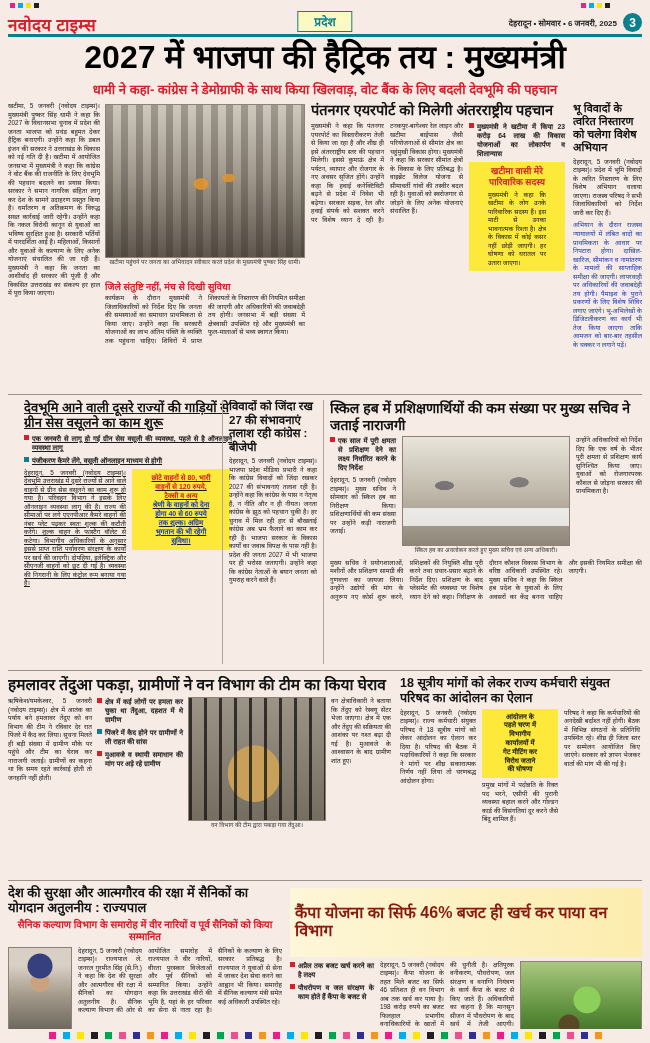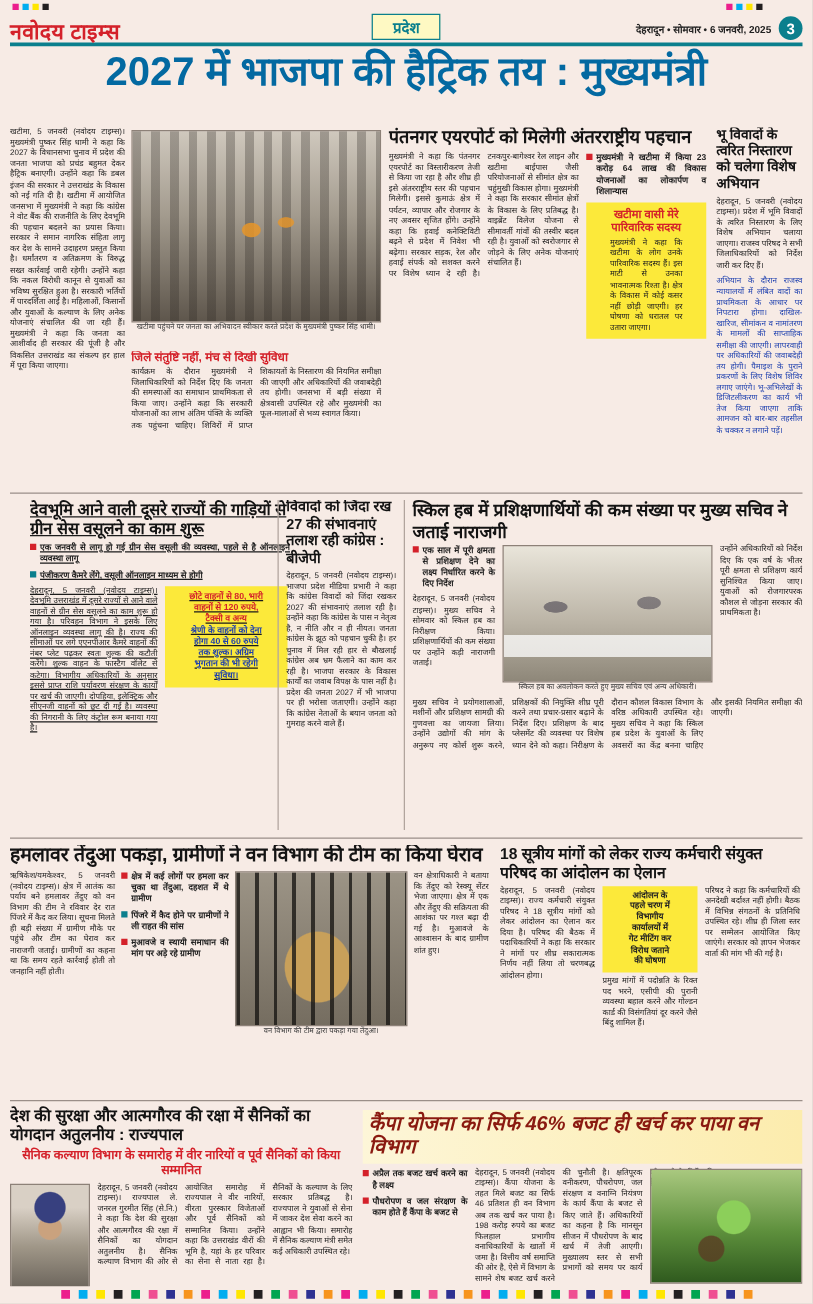--- a/index.html
+++ b/index.html
@@ -19,21 +19,21 @@
   .logo { position:absolute; left:0; top:2px; font-size:17px; font-weight:900; color:#d4212a; letter-spacing:.3px; }
   .section-box { position:absolute; left:50%; top:0; transform:translateX(-50%);
     border:1.5px solid #0b7f8d; color:#0b7f8d; background:#fef9c3; font-weight:800; font-size:12px; padding:1px 16px; }
   .edition-wrap { position:absolute; right:0; top:2px; display:flex; align-items:center; gap:6px;margin-left:37px; }
   .edition { font-size:8px; font-weight:700; color:#222; }
   .pageno { width:19px; height:19px; border-radius:50%; background:#0b7f8d; color:#fff;
     font-weight:800; font-size:12px; display:flex; align-items:center; justify-content:center; }
 
   
   .lead-head { position:absolute; top:40px; left:8px; right:8px; text-align:center; }
-  .lead-head h1 { font-size:32px; line-height:1.08; font-weight:800; color:#0369a1; }
+  .lead-head h1 { font-size:32px; line-height:1.08; font-weight:800; color:#000000; }
   .subhead { font-size:13px; font-weight:700; color:#d4212a; margin-top:5px; }
 
   .band { position:absolute; left:8px; width:634px; overflow:hidden; }
   #band-lead   { top:102px; height:288px; }
   #band-mid    { top:394px; height:272px; border-top:1px solid #9b8f89; }
   #band-low    { top:670px; height:206px; border-top:1px solid #9b8f89; }
   #band-bottom { top:880px; height:150px; border-top:1px solid #9b8f89; }
   .band > section, .band > div, .band > figure, .band > aside { position:absolute; overflow:hidden; }
 
   .tiny { font-size:6.4px; line-height:1.33; text-align:justify; color:#1d1d1d; }
@@ -129,21 +129,21 @@
   .gov-photo .img { height:84px;
     background:
       radial-gradient(circle at 50% 22%, #37407f 0 12px, transparent 13px),
       radial-gradient(circle at 50% 42%, #caa27e 0 9px, transparent 10px),
       linear-gradient(180deg,#d9d0c5 0 22%,#a09788 60%,#6d665d 100%);
   }
   .sol-body { flex:1; height:96px; }
   .campa { left:282px; top:4px; width:352px; height:144px; }
   .campa-banner { background:#e01e25; color:#fff; font-size:8.5px; font-weight:800; text-align:center; padding:2.5px 0; }
   .campa h3 { font-size:16px; font-weight:800; color:#8a1a10; line-height:1.15;
-    background:linear-gradient(90deg,#fdf6d8,#fcecad); padding:3px 5px; margin:3px 0 4px;font-style:italic; }
+    background:linear-gradient(90deg,#fdf6d8,#fcecad); padding:16px 5px; margin:3px 0 4px; }
   .cp-row { display:flex; gap:6px; }
   .cp-bullets { width:84px; }
   .cp-bullets .tiny { font-size:6.8px; }
   .cp-body { width:134px; height:98px; }
   .plant-photo { width:122px; }
   .plant-photo .img { height:92px;
     background:
       radial-gradient(circle at 55% 42%, #8ccf5a 0 13px, transparent 14px),
       radial-gradient(circle at 40% 70%, rgba(90,60,35,.8) 0 10px, transparent 11px),
       linear-gradient(180deg,#a9c87f 0%,#5d8f3c 55%,#2f5a1e 100%);
@@ -171,20 +171,21 @@
     <div class="logo">नवोदय टाइम्स</div>
     <div class="section-box">प्रदेश</div>
     <div class="edition-wrap">
       <span class="edition">देहरादून • सोमवार • 6 जनवरी, 2025</span>
       <span class="pageno">3</span>
     </div>
   </header>
 
   <section class="lead-head">
     <h1>2027 में भाजपा की हैट्रिक तय : मुख्यमंत्री</h1>
+    <p class="subhead">धामी ने कहा- कांग्रेस ने डेमोग्राफी के साथ किया खिलवाड़, वोट बैंक के लिए बदली देवभूमि की पहचान</p>
   </section>
 
   <section class="band" id="band-lead">
     <div class="lead-left tiny">खटीमा, 5 जनवरी (नवोदय टाइम्स)। मुख्यमंत्री पुष्कर सिंह धामी ने कहा कि 2027 के विधानसभा चुनाव में प्रदेश की जनता भाजपा को प्रचंड बहुमत देकर हैट्रिक बनाएगी। उन्होंने कहा कि डबल इंजन की सरकार ने उत्तराखंड के विकास को नई गति दी है। खटीमा में आयोजित जनसभा में मुख्यमंत्री ने कहा कि कांग्रेस ने वोट बैंक की राजनीति के लिए देवभूमि की पहचान बदलने का प्रयास किया। सरकार ने समान नागरिक संहिता लागू कर देश के सामने उदाहरण प्रस्तुत किया है। धर्मांतरण व अतिक्रमण के विरुद्ध सख्त कार्रवाई जारी रहेगी। उन्होंने कहा कि नकल विरोधी कानून से युवाओं का भविष्य सुरक्षित हुआ है। सरकारी भर्तियों में पारदर्शिता आई है। महिलाओं, किसानों और युवाओं के कल्याण के लिए अनेक योजनाएं संचालित की जा रही हैं। मुख्यमंत्री ने कहा कि जनता का आशीर्वाद ही सरकार की पूंजी है और विकसित उत्तराखंड का संकल्प हर हाल में पूरा किया जाएगा।</div>
 
     <figure class="main-photo">
       <div class="img"></div>
       <figcaption class="cap">खटीमा पहुंचने पर जनता का अभिवादन स्वीकार करते प्रदेश के मुख्यमंत्री पुष्कर सिंह धामी।</figcaption>
     </figure>
 

